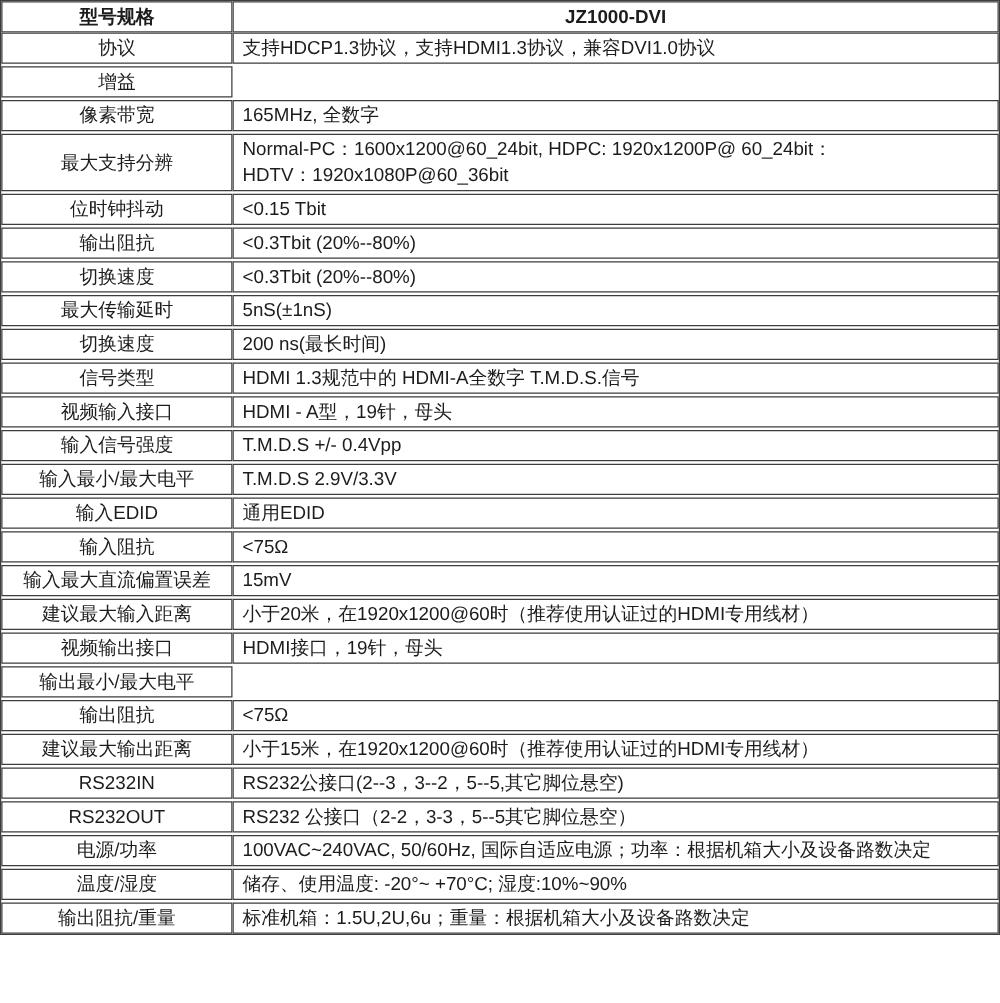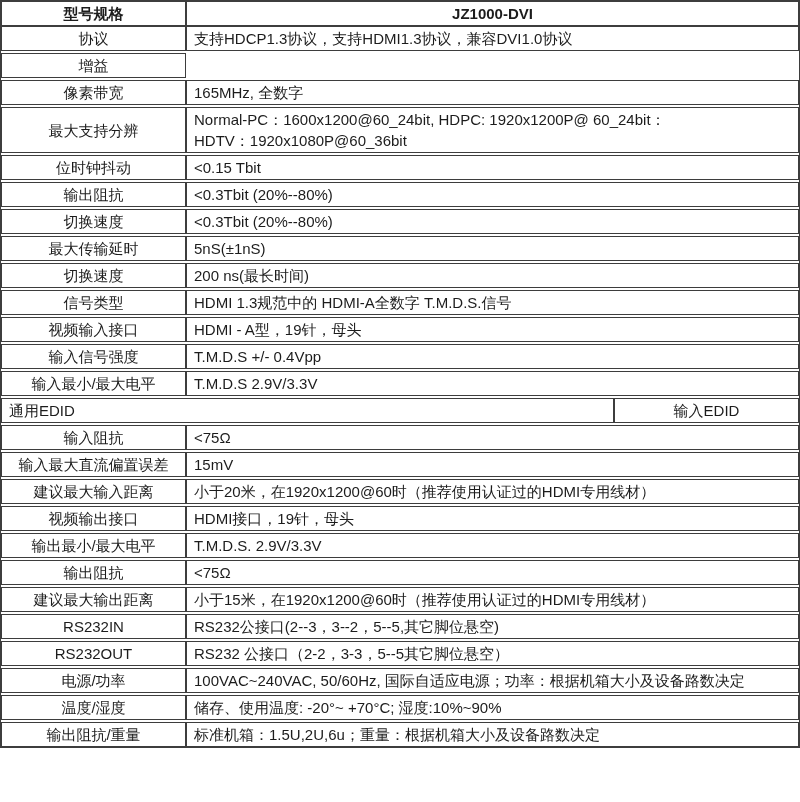--- a/index.html
+++ b/index.html
@@ -119,22 +119,22 @@
     <div class="cell label">输入信号强度</div>
     <div class="cell value">T.M.D.S +/- 0.4Vpp</div>
   </div>
 
   <div class="row">
     <div class="cell label">输入最小/最大电平</div>
     <div class="cell value">T.M.D.S 2.9V/3.3V</div>
   </div>
 
   <div class="row">
+    <div class="cell label">输入EDID</div>
     <div class="cell value">通用EDID</div>
-    <div class="cell label">输入EDID</div>
   </div>
 
   <div class="row">
     <div class="cell label">输入阻抗</div>
     <div class="cell value">&lt;75Ω</div>
   </div>
 
   <div class="row">
     <div class="cell label">输入最大直流偏置误差</div>
     <div class="cell value">15mV</div>
@@ -145,21 +145,20 @@
     <div class="cell value">小于20米，在1920x1200@60时（推荐使用认证过的HDMI专用线材）</div>
   </div>
 
   <div class="row">
     <div class="cell label">视频输出接口</div>
     <div class="cell value">HDMI接口，19针，母头</div>
   </div>
 
   <div class="row">
     <div class="cell label">输出最小/最大电平</div>
-    <div class="cell value">T.M.D.S. 2.9V/3.3V</div>
   </div>
 
   <div class="row">
     <div class="cell label">输出阻抗</div>
     <div class="cell value">&lt;75Ω</div>
   </div>
 
   <div class="row">
     <div class="cell label">建议最大输出距离</div>
     <div class="cell value">小于15米，在1920x1200@60时（推荐使用认证过的HDMI专用线材）</div>

